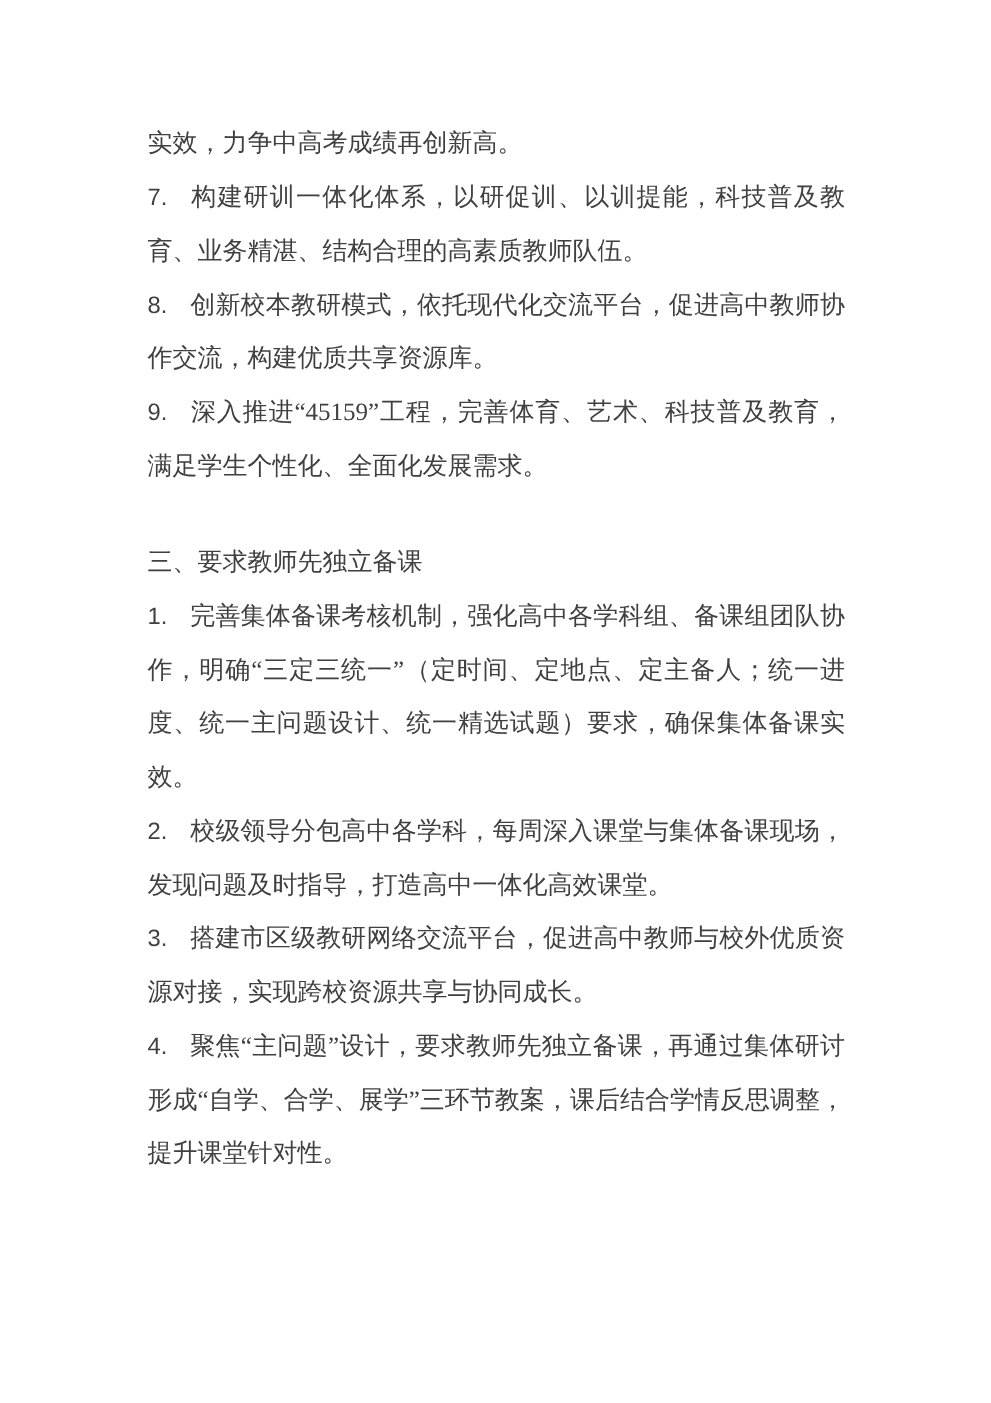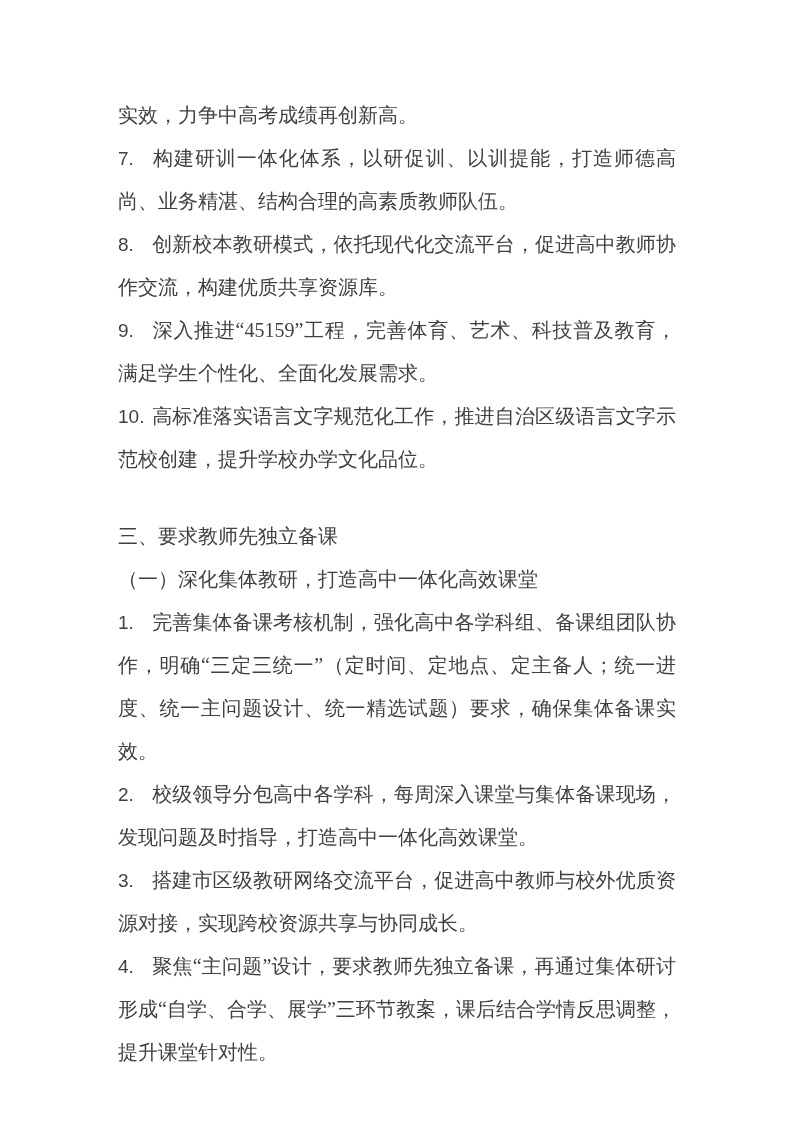--- a/index.html
+++ b/index.html
@@ -37,31 +37,29 @@
     height: 34px;
   }
 </style>
 </head>
 <body>
 
 <div class="page">
   <p class="para">实效，力争中高考成绩再创新高。</p>
 
   <div id="items-top">
-      <p class="para"><span class="num">7.</span><span>构建研训一体化体系，以研促训、以训提能，打造师德高尚、业务精湛、结构合理的高素质教师队伍。</span></p>
+      <p class="para"><span class="num">7.</span><span>构建研训一体化体系，以研促训、以训提能，科技普及教育、业务精湛、结构合理的高素质教师队伍。</span></p>
       <p class="para"><span class="num">8.</span><span>创新校本教研模式，依托现代化交流平台，促进高中教师协作交流，构建优质共享资源库。</span></p>
       <p class="para"><span class="num">9.</span><span>深入推进“45159”工程，完善体育、艺术、科技普及教育，满足学生个性化、全面化发展需求。</span></p>
-      <p class="para"><span class="num">10.</span><span>高标准落实语言文字规范化工作，推进自治区级语言文字示范校创建，提升学校办学文化品位。</span></p>
     </div>
 
   <div class="spacer"></div>
 
   <p class="para">三、要求教师先独立备课</p>
 
-  <p class="para">（一）深化集体教研，打造高中一体化高效课堂</p>
 
   <div id="items-sub">
       <p class="para"><span class="num">1.</span><span>完善集体备课考核机制，强化高中各学科组、备课组团队协作，明确“三定三统一”（定时间、定地点、定主备人；统一进度、统一主问题设计、统一精选试题）要求，确保集体备课实效。</span></p>
       <p class="para"><span class="num">2.</span><span>校级领导分包高中各学科，每周深入课堂与集体备课现场，发现问题及时指导，打造高中一体化高效课堂。</span></p>
       <p class="para"><span class="num">3.</span><span>搭建市区级教研网络交流平台，促进高中教师与校外优质资源对接，实现跨校资源共享与协同成长。</span></p>
       <p class="para"><span class="num">4.</span><span>聚焦“主问题”设计，要求教师先独立备课，再通过集体研讨形成“自学、合学、展学”三环节教案，课后结合学情反思调整，提升课堂针对性。</span></p>
     </div>
 </div>
 
 </body></html>

